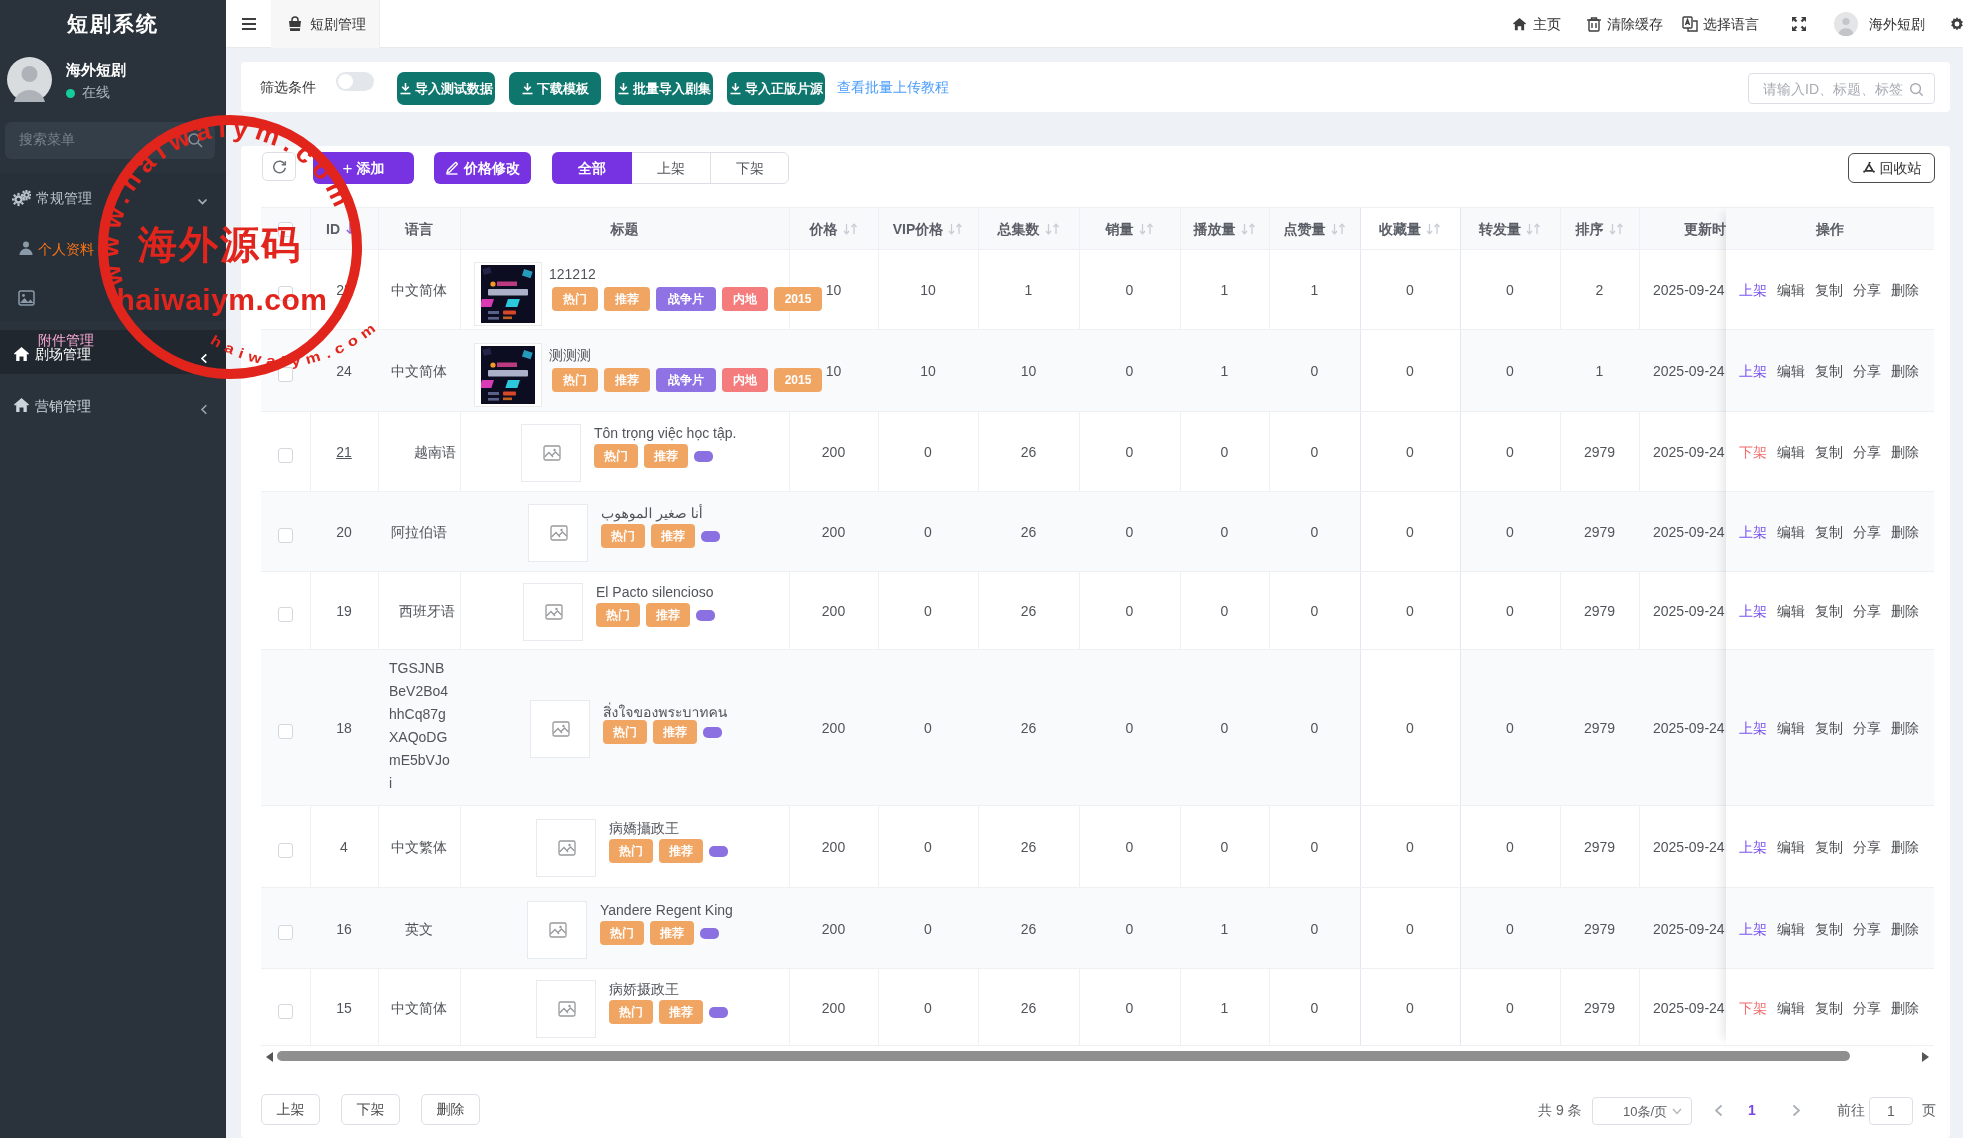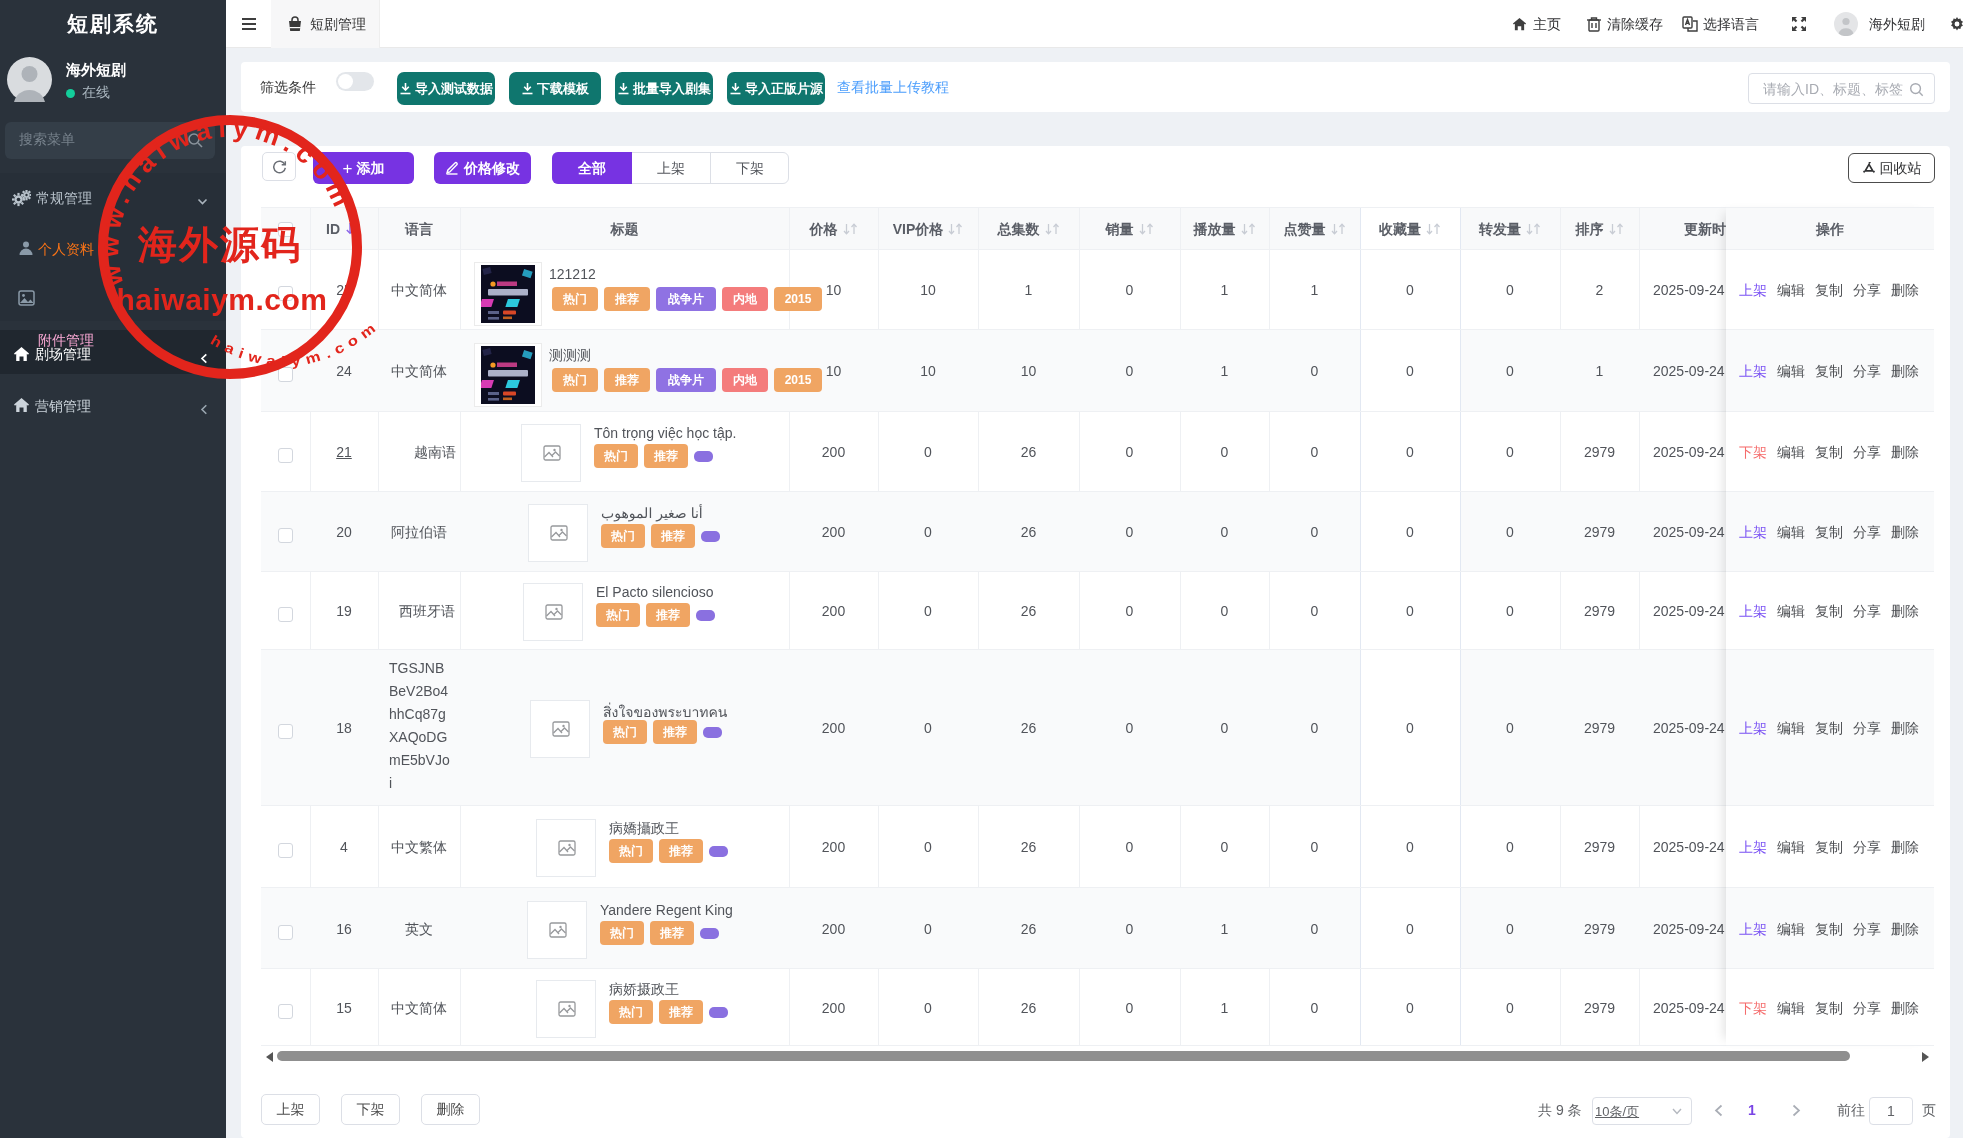--- a/index.html
+++ b/index.html
@@ -681,21 +681,21 @@
 <div class="abs" style="left:261px;top:1051px;width:1673px;height:11px;z-index:3;">
 <div style="position:absolute;left:5px;top:1px;width:0;height:0;border-top:5px solid transparent;border-bottom:5px solid transparent;border-right:7px solid #555;"></div>
 <div style="position:absolute;left:16px;top:0;width:1573px;height:10px;background:#8f8f8f;border-radius:5px;"></div>
 <div style="position:absolute;right:5px;top:1px;width:0;height:0;border-top:5px solid transparent;border-bottom:5px solid transparent;border-left:7px solid #555;"></div>
 </div>
 <div class="btn-plain" style="left:261px;top:1094px;width:59px;height:31px;line-height:29px;z-index:3;">上架</div>
 <div class="btn-plain" style="left:341px;top:1094px;width:59px;height:31px;line-height:29px;z-index:3;">下架</div>
 <div class="btn-plain" style="left:421px;top:1094px;width:59px;height:31px;line-height:29px;z-index:3;">删除</div>
 <div class="abs" style="left:1538px;top:1102px;font-size:14px;color:#606266;z-index:3;">共 9 条</div>
 <div class="abs" style="left:1592px;top:1097px;width:100px;height:28px;border:1px solid #dcdfe6;border-radius:4px;background:#fff;z-index:3;">
-<span class="abs" style="left:2px;top:5px;font-size:13px;color:#606266;text-decoration:underline;">10条/页</span>
+<span class="abs" style="left:30px;top:5px;font-size:13px;color:#606266;">10条/页</span>
 <svg class="abs" style="right:9px;top:10px;" width="10" height="7" viewBox="0 0 10 7">
       <path d="M1 1 L5 5.5 L9 1" fill="none" stroke="#b4b8bf" stroke-width="1.4"></path>
     </svg>
   </div>
 <svg class="abs" style="left:1714px;top:1104px;z-index:3;" width="9" height="13" viewBox="0 0 9 13">
     <path d="M7.5 1.5 L2 6.5 L7.5 11.5" fill="none" stroke="#a9adb5" stroke-width="1.7"></path>
   </svg>
 <div class="abs" style="left:1748px;top:1102px;font-size:14px;color:#7a45e5;font-weight:bold;z-index:3;">1</div>
 <svg class="abs" style="left:1792px;top:1104px;z-index:3;" width="9" height="13" viewBox="0 0 9 13">
     <path d="M1.5 1.5 L7 6.5 L1.5 11.5" fill="none" stroke="#a9adb5" stroke-width="1.7"></path>

